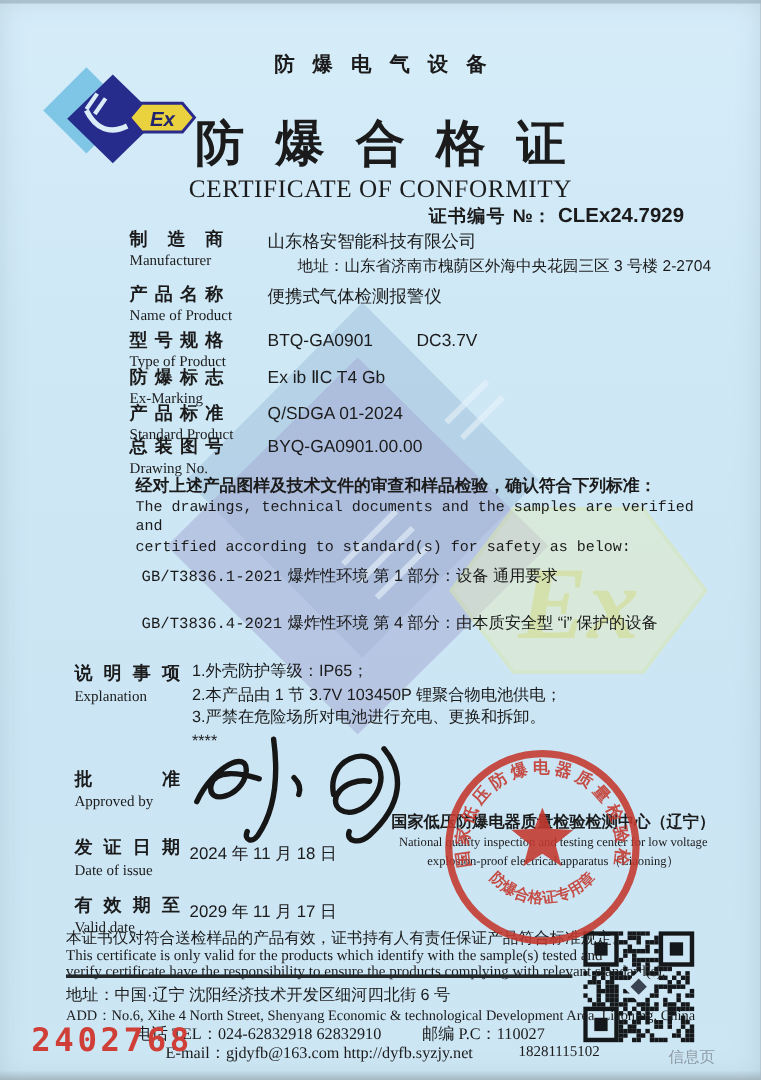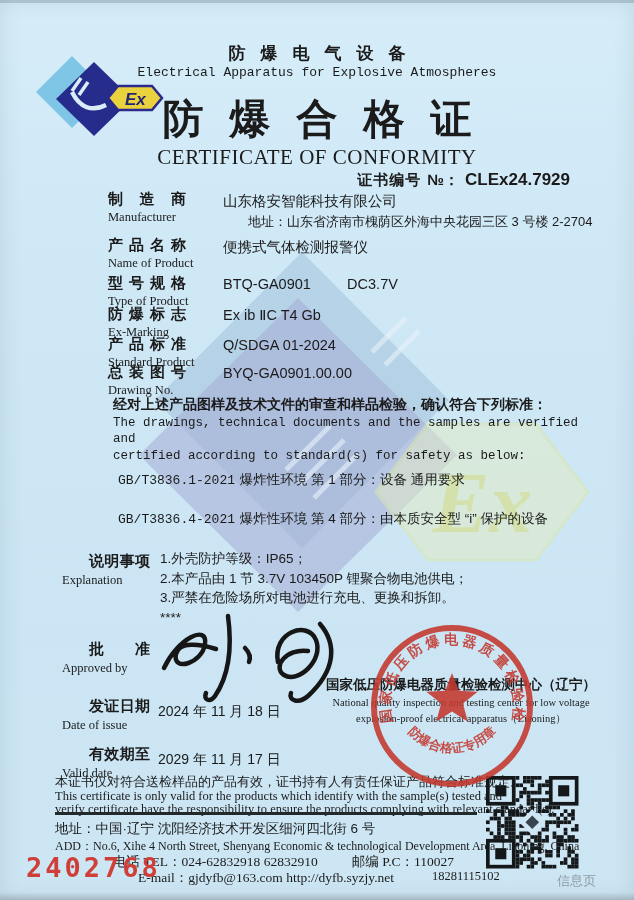--- a/index.html
+++ b/index.html
@@ -36,21 +36,21 @@
   .fvalue2{position:absolute;left:140px;top:23px;font-size:13px;white-space:nowrap;}
   
   .verif{position:absolute;left:113px;top:396px;width:480px;}
   .verif .cn{font-size:14px;font-weight:700;}
   .verif .en{font-family:"Liberation Mono","DejaVu Sans Mono",monospace;font-size:12.5px;line-height:15.5px;margin-top:2px;}
   .std{position:absolute;left:118px;width:500px;font-size:13.5px;white-space:nowrap;}
   .std .code{display:inline-block;width:118px;font-family:"Liberation Mono","DejaVu Sans Mono",monospace;font-size:13px;}
   .std .desc{margin-left:0px;}
   
   .blabel{position:absolute;left:62px;width:88px;}
-  .blabel .cn{font-size:15px;font-weight:700;text-align:justify;text-align-last:justify;margin-left:27px;}
+  .blabel .cn{font-size:15px;font-weight:700;text-align:justify;text-align-last:justify;}
   .blabel .en{font-family:Liberation Serif, serif;font-size:12.5px;white-space:nowrap;margin-top:2px;}
   .expl-items{position:absolute;left:160px;top:549px;width:420px;font-size:13.5px;line-height:19.5px;white-space:nowrap;}
   
   .sig{position:absolute;left:148px;top:604px;}
   .sig .name{position:absolute;left:0;top:0;opacity:0;font-size:10px;}
   .inst{position:absolute;left:296px;top:676px;width:330px;text-align:center;}
   .inst .cn{font-size:13.5px;font-weight:700;white-space:nowrap;}
   .inst .en{font-family:"Liberation Serif","DejaVu Serif",serif;font-size:10.5px;line-height:12.5px;margin-top:3px;}
   .dval{position:absolute;left:158px;font-size:14px;white-space:pre;}
   .stamp{position:absolute;left:364px;top:618px;opacity:.88;z-index:3;}
@@ -86,21 +86,20 @@
     </g>
     <polygon points="376,492 428,424 536,424 588,492 536,560 428,560" fill="#e4edc2" opacity="0.5" stroke="#dce8a6" stroke-width="3"></polygon>
     <text x="432" y="532" font-family="Liberation Serif, DejaVu Serif, serif" font-style="italic" font-weight="700" font-size="86" fill="#d3df9d" opacity="0.75">Ex</text>
   </svg>
 
   <div class="scan-top"></div>
 
   <div class="content">
 
     <div class="hdr-cn">防爆电气设备</div>
-    <div class="hdr-en">Electrical Apparatus for Explosive Atmospheres</div>
 
     <svg class="logo" width="136" height="100" viewBox="0 0 136 100">
       <polygon points="38,2 74,38 38,74 2,38" fill="#7fc6e6"></polygon>
       <polygon points="60,8 98,45 60,82 22,45" fill="#252c8c"></polygon>
       <g stroke="#d9ecf7" fill="none">
         <path d="M38,38 C46,54 58,58 72,51" stroke-width="4.5"></path>
         <line x1="47" y1="24" x2="38" y2="37" stroke-width="3.5"></line>
         <line x1="54" y1="28" x2="45" y2="41" stroke-width="3.5"></line>
       </g>
       <polygon points="84,32 118,32 128,44 118,56 84,56 74,44" fill="#e9d23e" stroke="#2a2a8c" stroke-width="2.5"></polygon>

